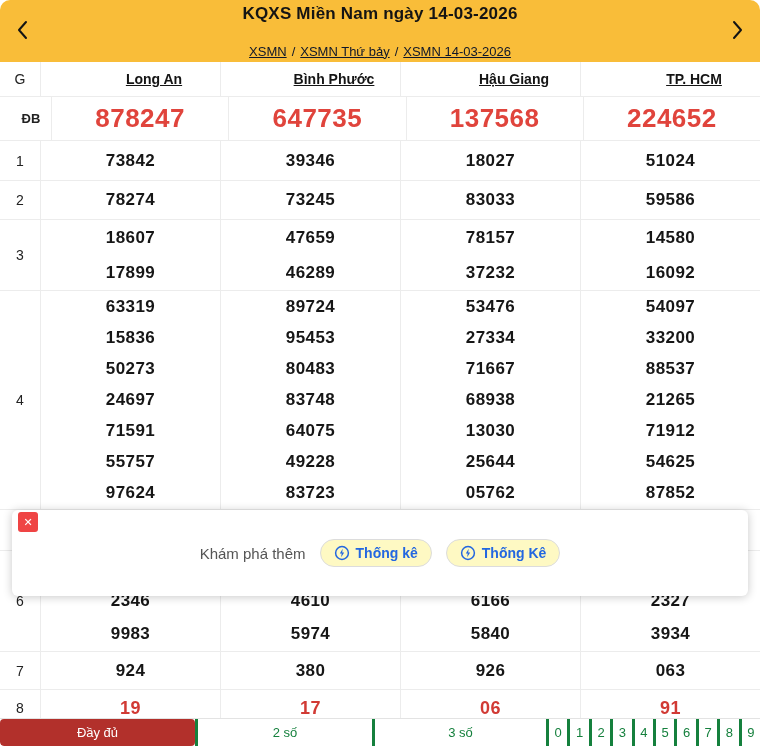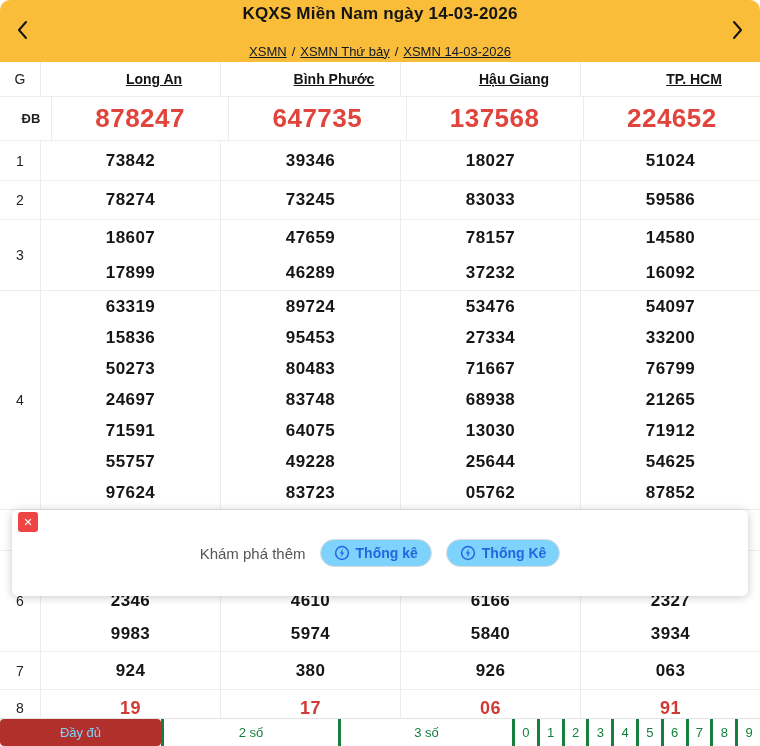--- a/index.html
+++ b/index.html
@@ -29,29 +29,29 @@
   .h1r{height:39px;} .h2r{height:38px;} .h3r{height:70px;} .h4r{height:218px;}
   .h5r{height:40px;} .h6r{height:100px;} .h7r{height:37px;}
   .h8r{height:36px;} .h8r .num{font-size:18px;color:#d13a34;}
 
   
   .banner{position:absolute;left:12px;top:510px;width:736px;height:86px;background:#fff;border-radius:6px;
           box-shadow:0 1px 10px rgba(0,0,0,.22);display:flex;align-items:center;justify-content:center;gap:14px;z-index:5;}
   .close-btn{position:absolute;left:6px;top:2px;width:20px;height:20px;background:#ef4444;border:none;border-radius:3px;
              color:#fff;font-size:11px;line-height:1;display:flex;align-items:center;justify-content:center;cursor:pointer;}
   .banner-txt{color:#555;font-size:15px;}
-  .pill{display:inline-flex;align-items:center;gap:6px;background:#7dd3fc;border:1px solid #dcdcdc;border-radius:16px;
+  .pill{display:inline-flex;align-items:center;gap:6px;background:#fef9c3;border:1px solid #dcdcdc;border-radius:16px;
         padding:5px 13px;color:#2367e0;font-size:14px;font-weight:bold;cursor:pointer;}
   .pill svg{display:block;}
 
   
   .ftr{position:absolute;left:0;right:0;bottom:0;height:27px;display:flex;background:#fff;
        border-top:1px solid #e3e3e3;font-size:13px;z-index:6;}
   .ft-cell{display:flex;align-items:center;justify-content:center;color:#15803d;cursor:pointer;border-left:3px solid #15803d;}
-  .tab-full{width:161px;background:#b2302b;color:#7dd3fc;border-radius:4px;border-left:none;}
+  .tab-full{width:195px;background:#b2302b;color:#ffffff;border-radius:4px;border-left:none;}
   .tab-2so{width:174px;} .tab-3so{width:171px;}
   .digit{flex:1;}
 </style>
 </head>
 <body>
 
 <div class="page">
 
   <div class="hdr">
     <button class="nav-btn">
@@ -186,21 +186,21 @@
         <span class="num">27334</span>
         <span class="num">71667</span>
         <span class="num">68938</span>
         <span class="num">13030</span>
         <span class="num">25644</span>
         <span class="num">05762</span>
       </div>
       <div class="tcell">
         <span class="num">54097</span>
         <span class="num">33200</span>
-        <span class="num">76799</span>
+        <span class="num">88537</span>
         <span class="num">21265</span>
         <span class="num">71912</span>
         <span class="num">54625</span>
         <span class="num">87852</span>
       </div>
     </div>
 
     <div class="trow h5r">
       <div class="gcell">5</div>
       <div class="tcell">

